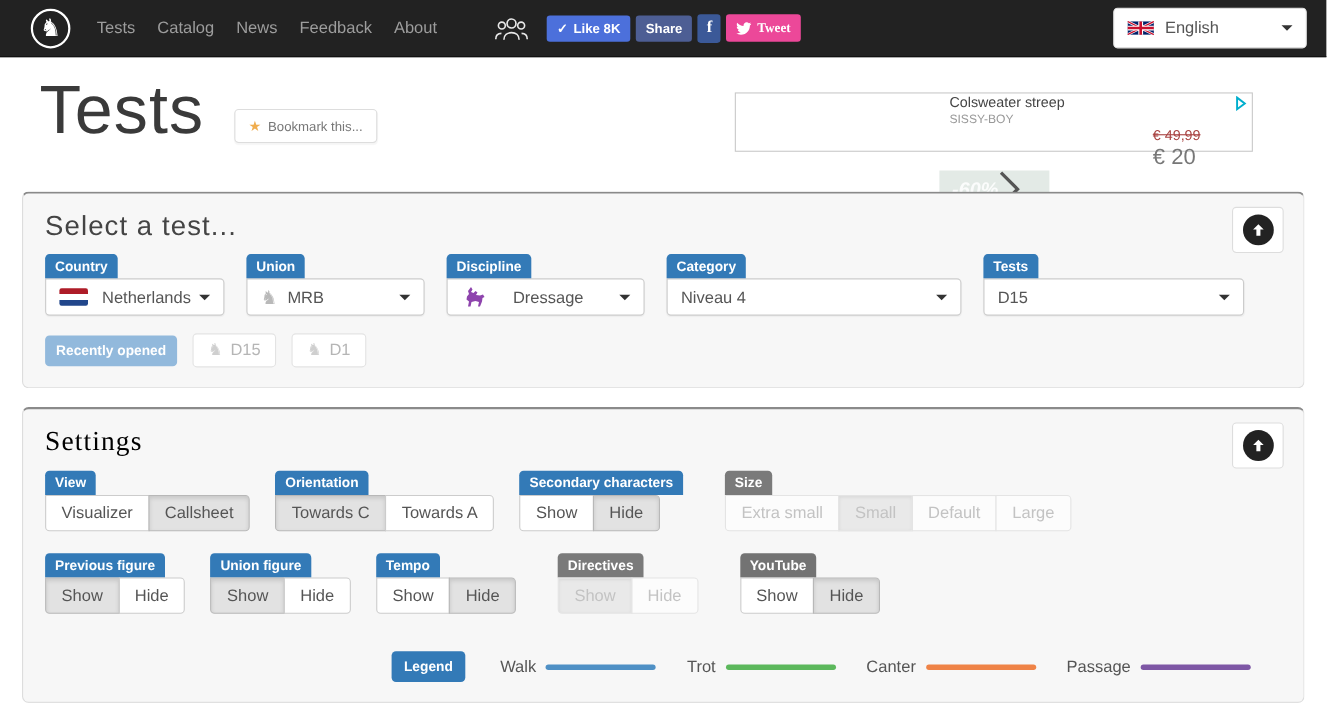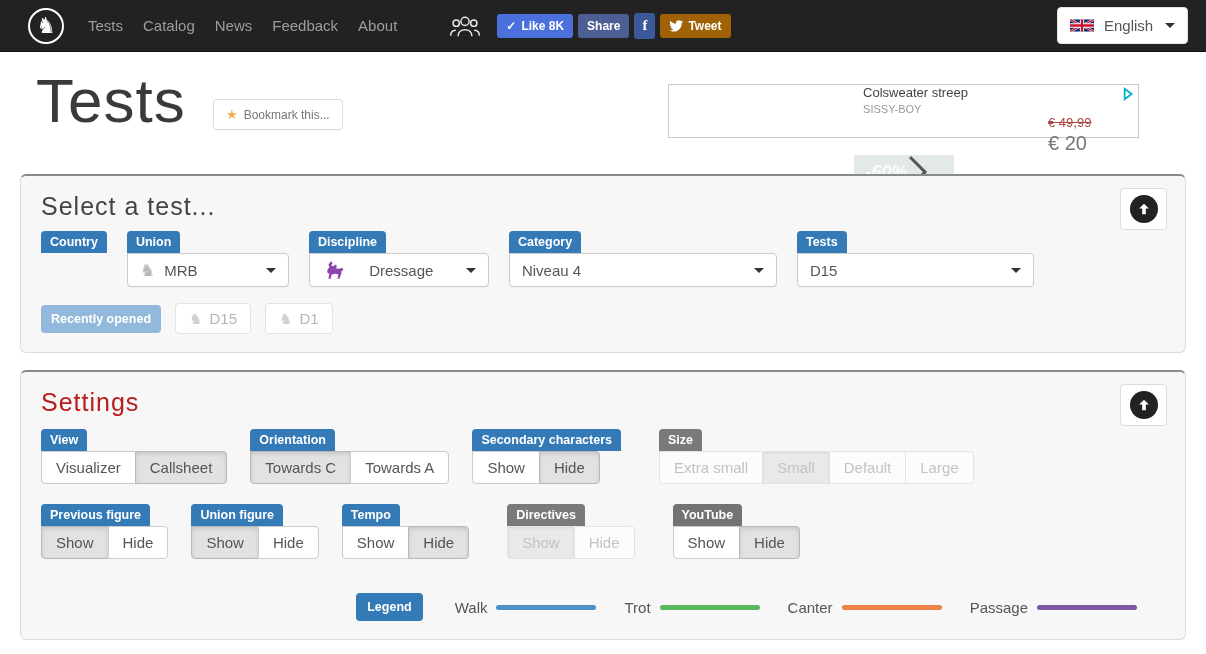--- a/index.html
+++ b/index.html
@@ -27,25 +27,25 @@
   .group-icon { margin-right:16px; display:flex; }
   .sbtn {
     display:inline-flex; align-items:center; color:#fff; font-size:12px;
     font-weight:bold; border-radius:3px; padding:5px 9px; margin-right:5px;
     cursor:pointer; white-space:nowrap;
   }
   .like  { background:#4c70db; }
   .share { background:#4d5e94; }
   .fbf   { background:#3b5998; font-family:"Liberation Serif",serif; font-size:15px;
            padding:4px 8px 5px; margin-right:5px; }
-  .tweet { background:#a16207; }
+  .tweet { background:#ec4899;font-family:Liberation Serif, serif; }
   .sbtn .ic { margin-right:5px; display:inline-flex; }
   .lang {
     margin-left:auto; background:#fff; border:1px solid #e2e2e2; border-radius:4px;
-    height:37px; width:131px; display:flex; align-items:center; padding:0 12px;
+    height:37px; width:176px; display:flex; align-items:center; padding:0 12px;
     cursor:pointer;
   }
   .lang span.txt { color:#555; font-size:15px; margin-left:10px; }
   .caret {
     width:0; height:0; border-left:5px solid transparent; border-right:5px solid transparent;
     border-top:5px solid #333; margin-left:auto;
   }
 
   
   .page-header { position:relative; height:122px; }
@@ -86,21 +86,21 @@
   .ad-arrow { margin-left:28px; display:flex; }
   .adchoices { position:absolute; right:2px; top:2px; display:flex; }
 
   
   .panel {
     margin:0 20px; background:#f7f7f7; border:1px solid #ddd; border-top:2px solid #8a8a8a;
     border-radius:6px; padding:10px 20px 18px; position:relative;
   }
   .panel + .panel { margin-top:17px; }
   .panel h2 { font-size:25px; font-weight:300; color:#444; margin:6px 0 10px; letter-spacing:1px; }
-  .panel.settings h2 { color:#b91c1c; }
+  .panel.settings h2 { color:#000000;font-family:Liberation Serif, serif; }
   .top-btn {
     position:absolute; top:12px; right:18px; width:47px; height:42px; background:#fff;
     border:1px solid #ddd; border-radius:4px; cursor:pointer;
     display:flex; align-items:center; justify-content:center;
   }
   .top-btn .circ {
     width:28px; height:28px; background:#222; border-radius:50%;
     display:flex; align-items:center; justify-content:center;
   }
 
@@ -257,20 +257,25 @@
     <span class="circ">
       <svg width="14" height="14" viewBox="0 0 16 16" fill="#fff">
           <path d="M8 2l5.5 5.5h-3.4V14H5.9V7.5H2.5z"></path>
         </svg>
     </span>
   </button>
 
   <div class="filters">
     <div class="fgroup">
       <span class="tag">Country</span>
+      <div class="select" style="width:163px">
+        <span class="icon nl-flag"></span>
+        <span class="lbl">Netherlands</span>
+        <span class="caret"></span>
+      </div>
     </div>
     <div class="fgroup">
       <span class="tag">Union</span>
       <div class="select left" style="width:162px">
         <span class="icon mini-logo">♞</span>
         <span class="lbl">MRB</span>
         <span class="caret"></span>
       </div>
     </div>
     <div class="fgroup">

